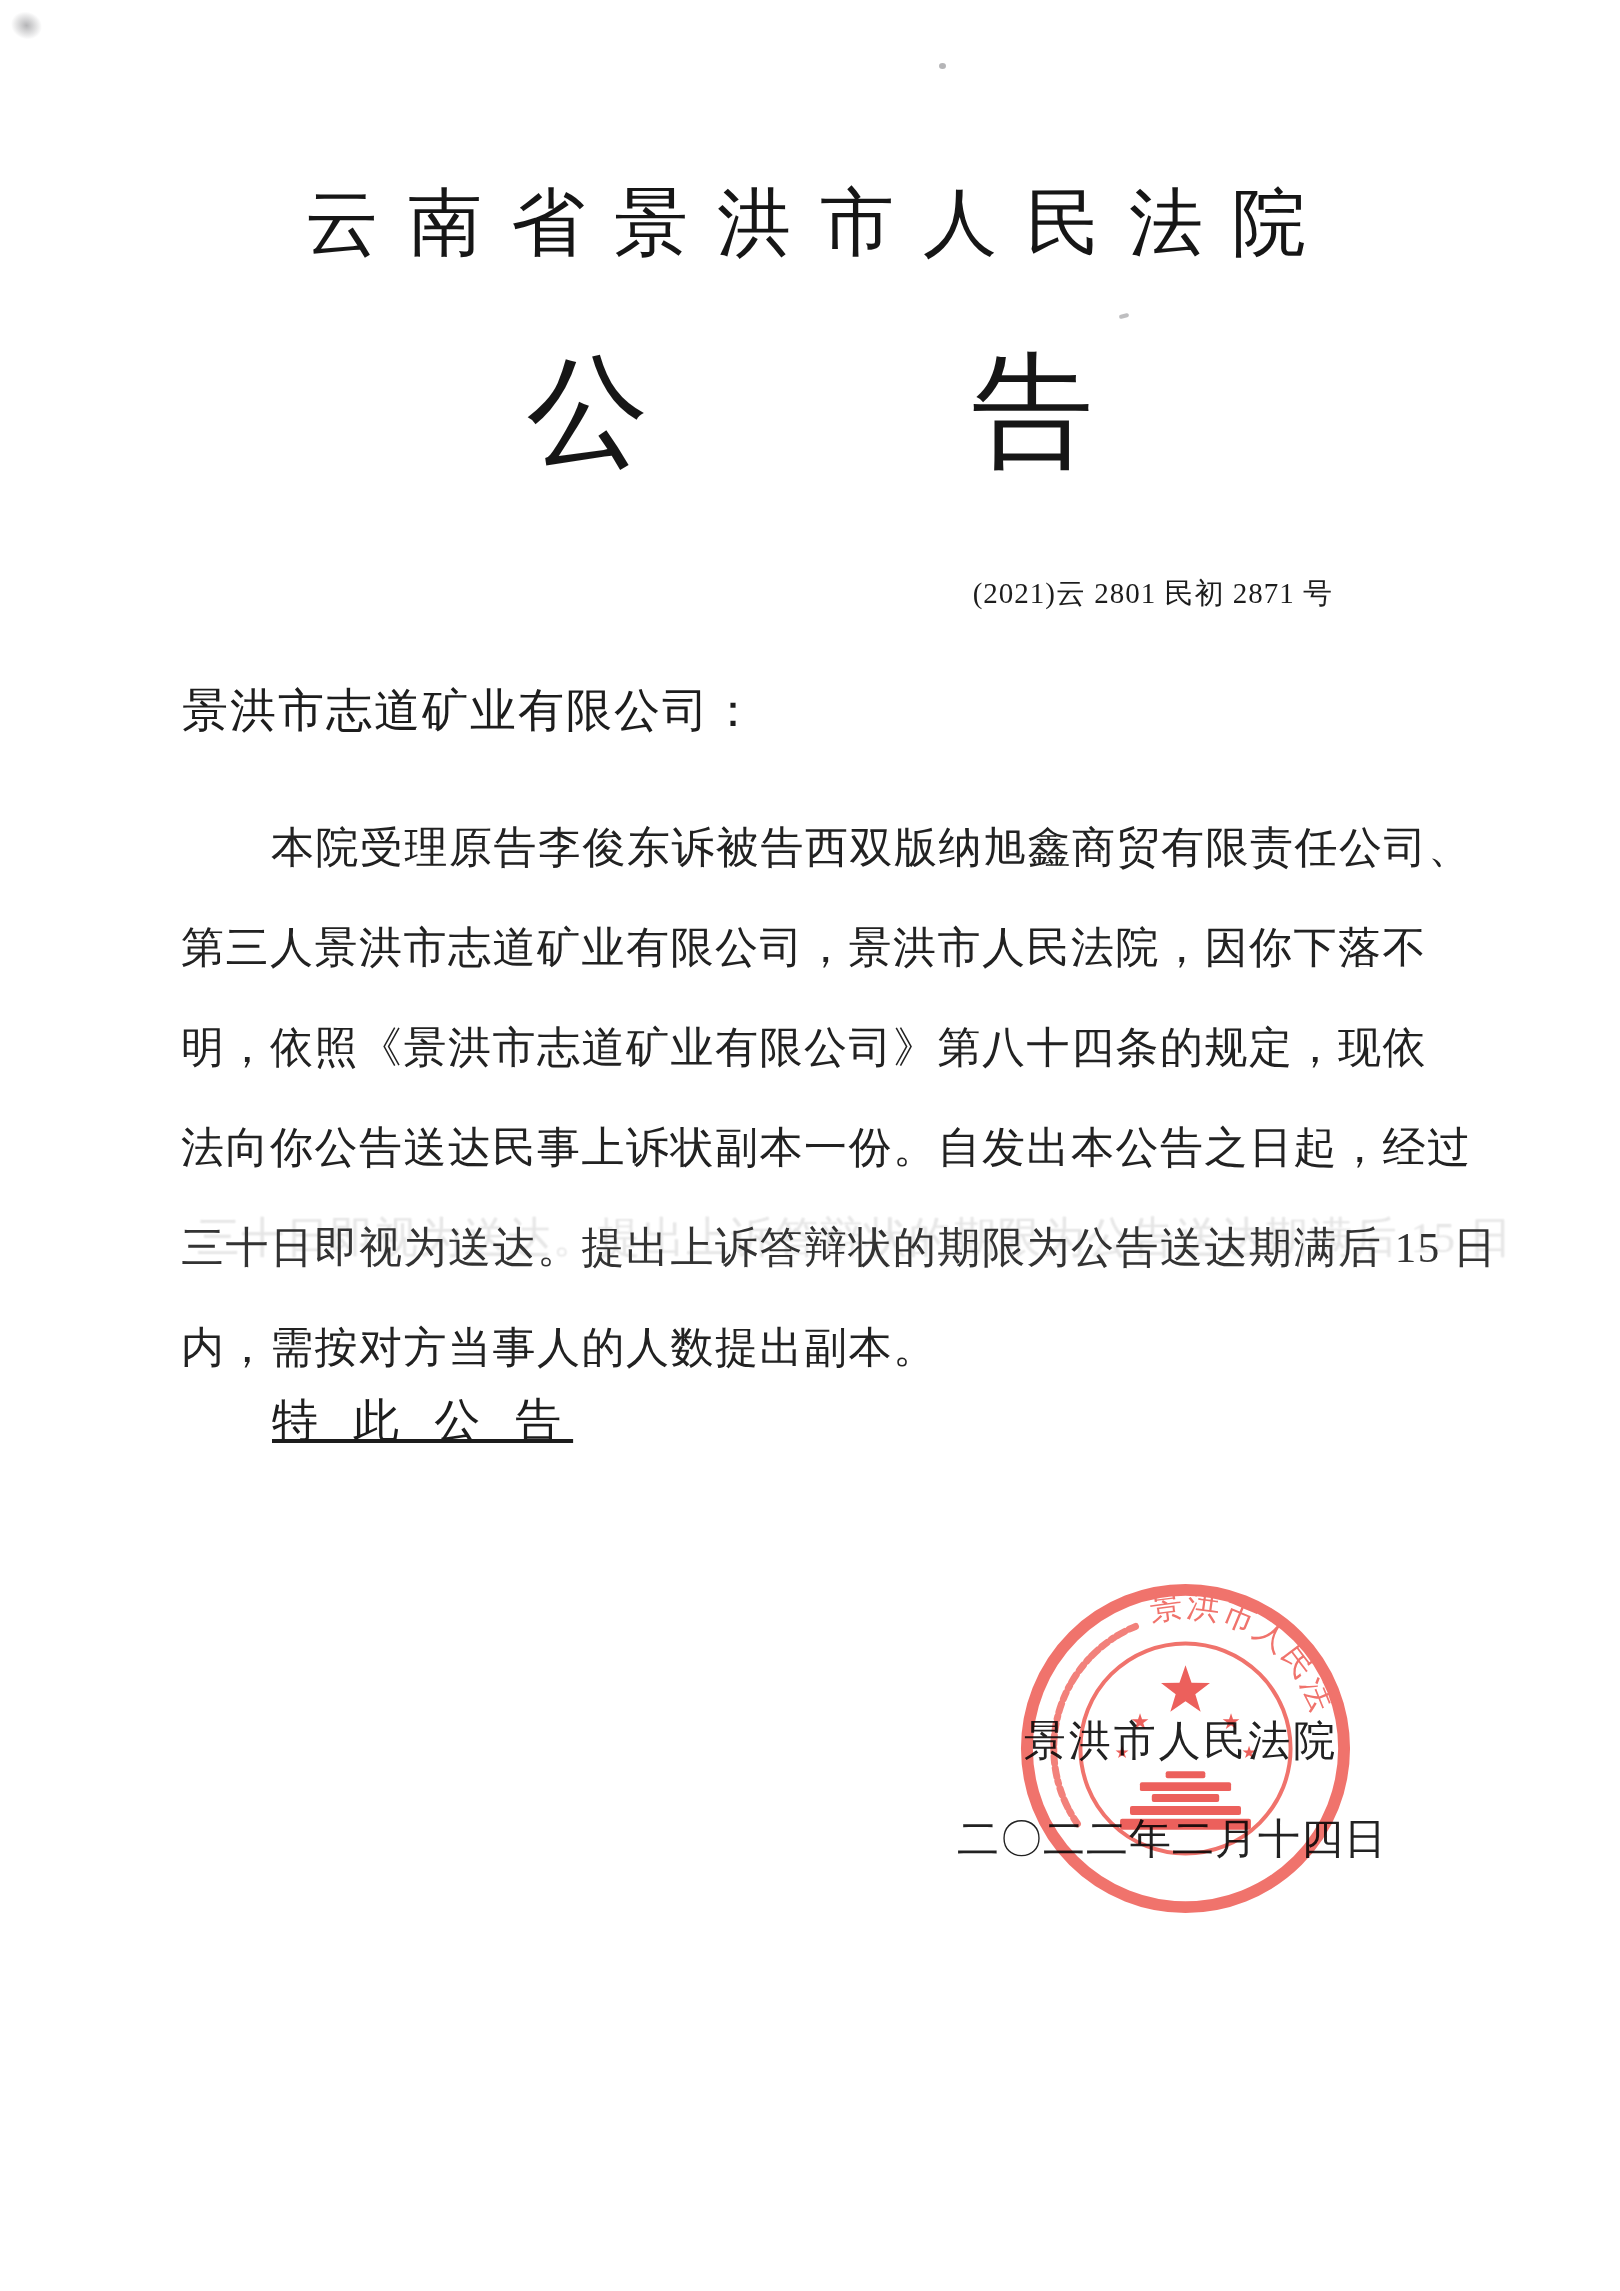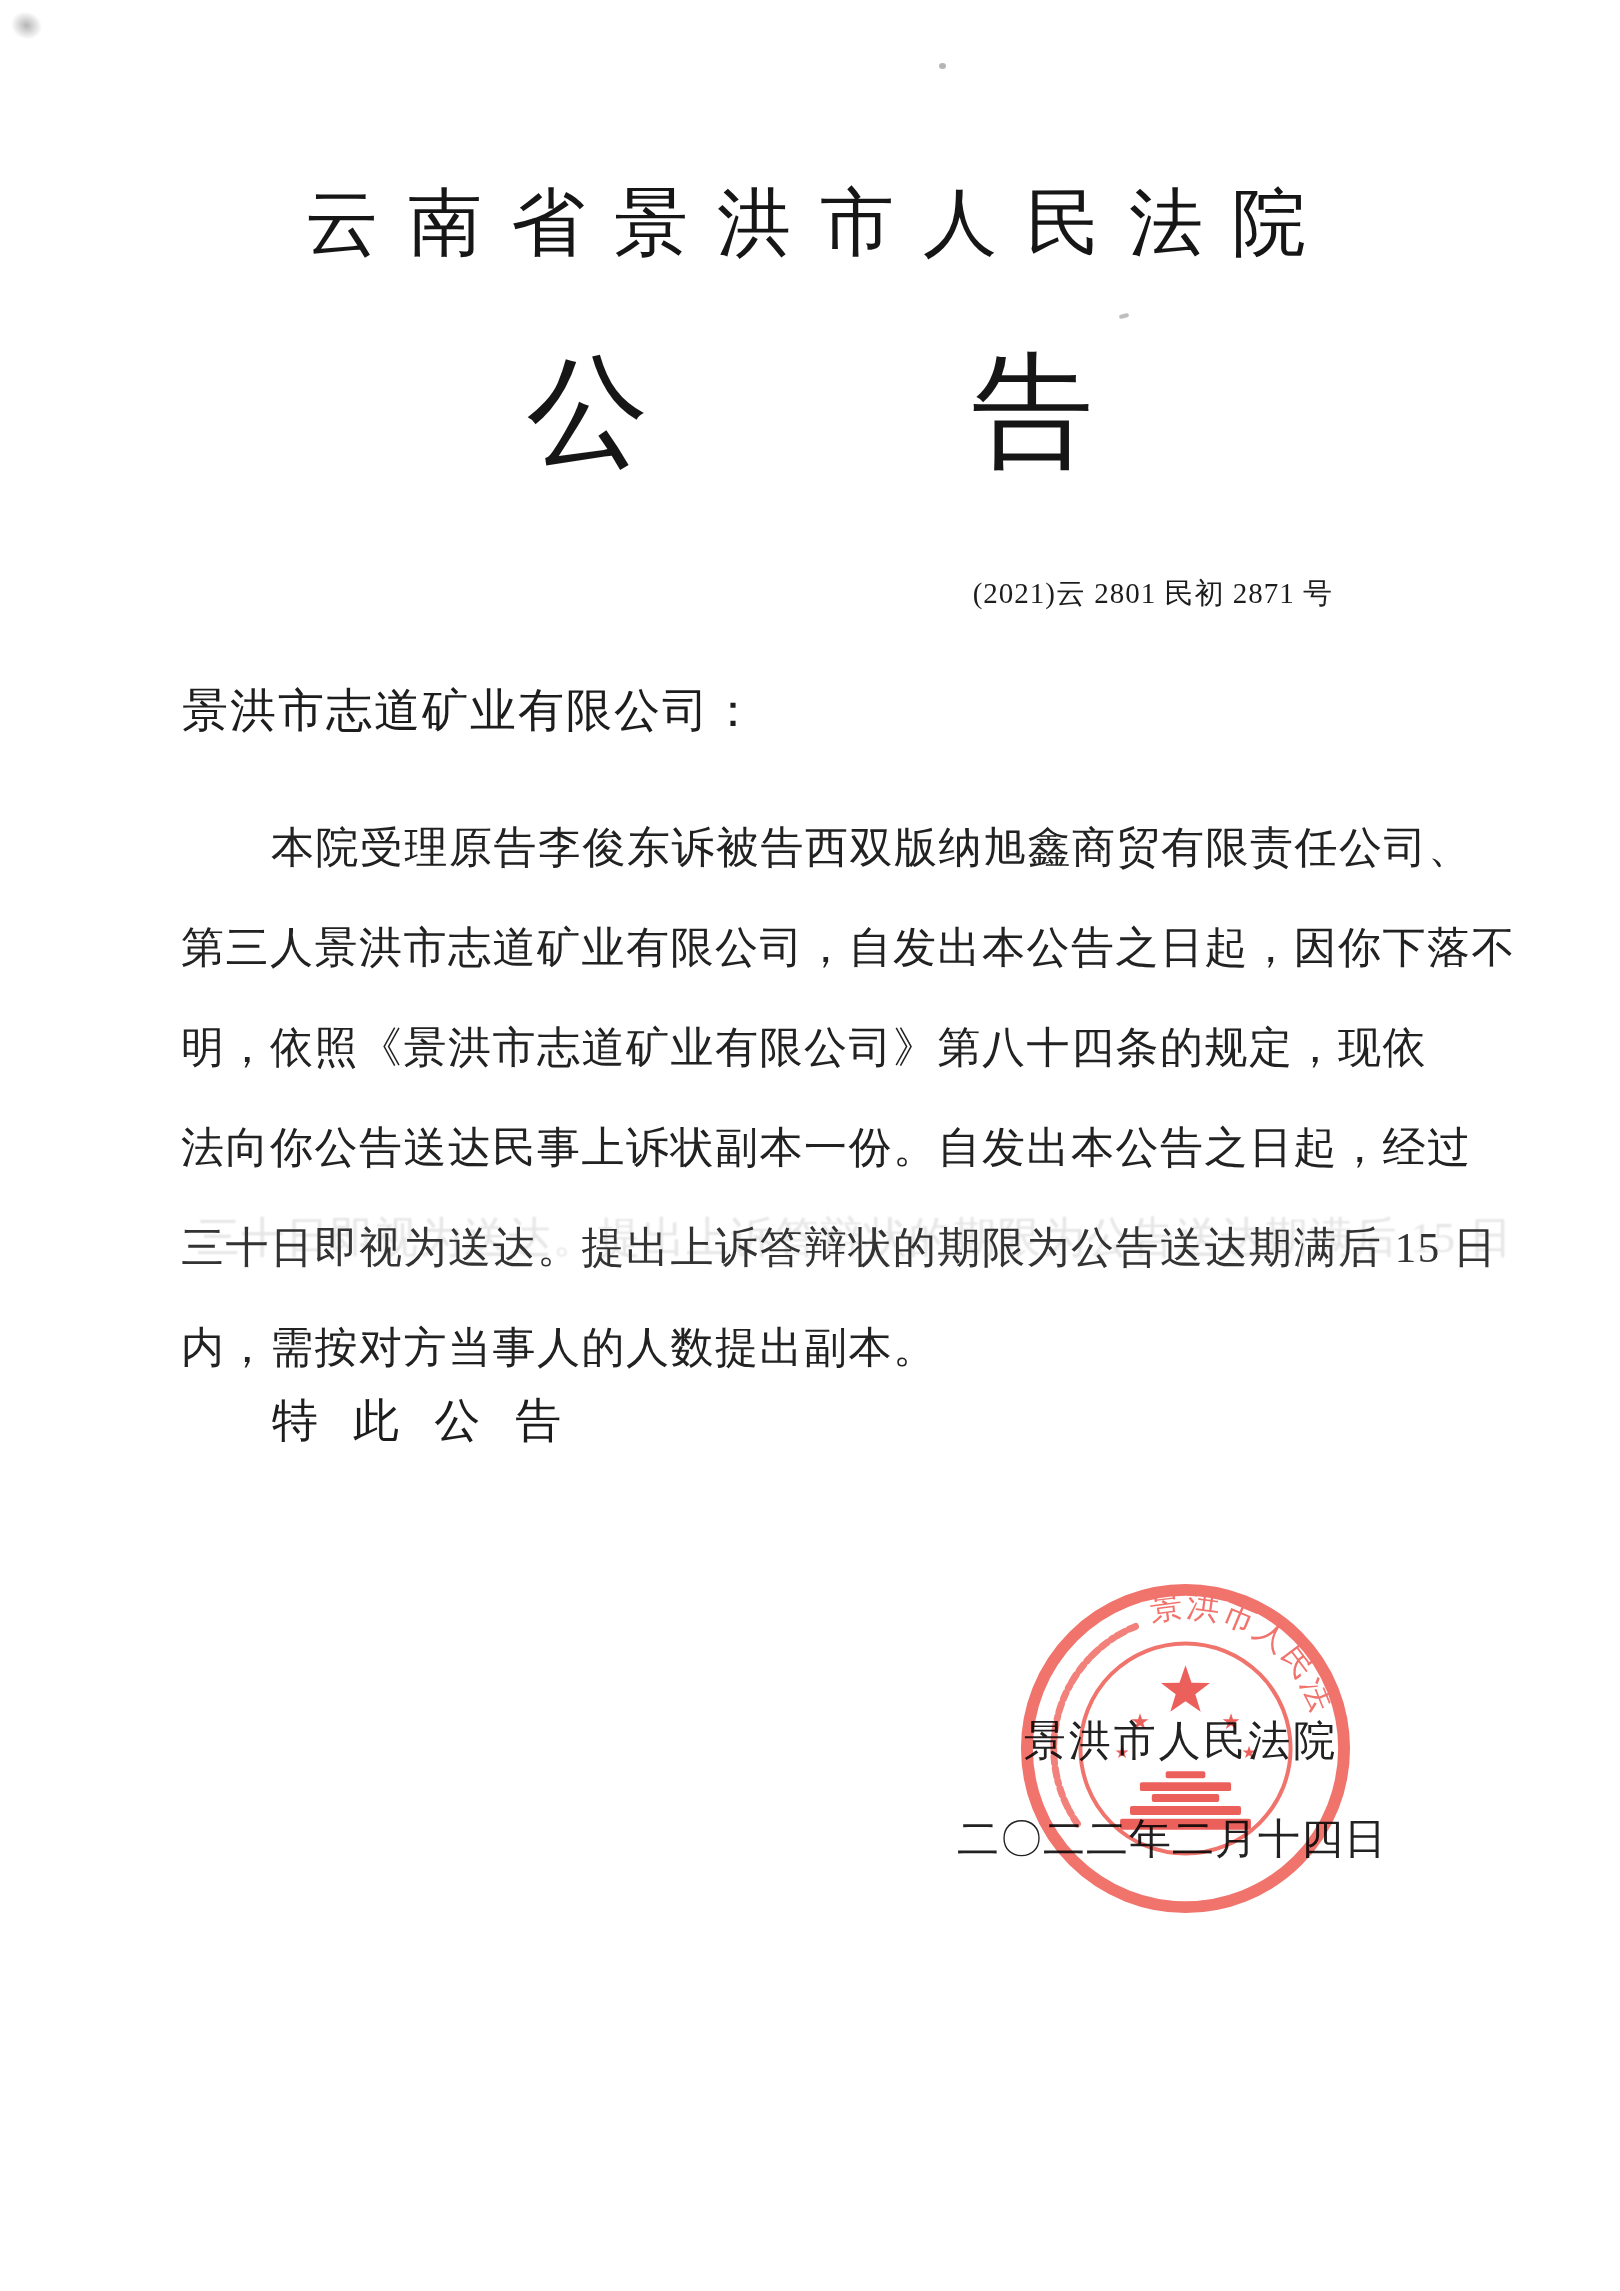--- a/index.html
+++ b/index.html
@@ -66,20 +66,21 @@
   .body-line.ghost {
     opacity: 0.92;
     text-shadow: 15.7px -9.8px 2px rgba(60,60,60,0.14);
   }
   .closing {
     position: absolute;
     top: 1390px;
     left: 272px;
     font-size: 46px;
     letter-spacing: 11.8px;
+    text-decoration: underline;
   }
   .sig-court {
     position: absolute;
     top: 1713px;
     left: 980px;
     width: 402px;
     text-align: center;
     font-size: 42px;
     letter-spacing: 2.9px;
     color: #222222;
@@ -133,21 +134,21 @@
   <div class="doc-title">
     <span>公</span>
     <span>告</span>
   </div>
 
   <div class="case-number">(2021)云 2801 民初 2871 号</div>
 
   <div class="addressee">景洪市志道矿业有限公司：</div>
 
   <div class="body-line indent" style="top:792px">本院受理原告李俊东诉被告西双版纳旭鑫商贸有限责任公司、</div>
-  <div class="body-line" style="top:892px">第三人景洪市志道矿业有限公司，自发出本公告之日起，因你下落不</div>
+  <div class="body-line" style="top:892px">第三人景洪市志道矿业有限公司，景洪市人民法院，因你下落不</div>
   <div class="body-line" style="top:992px">明，依照《景洪市志道矿业有限公司》第八十四条的规定，现依</div>
   <div class="body-line" style="top:1092px">法向你公告送达民事上诉状副本一份。自发出本公告之日起，经过</div>
   <div class="body-line ghost" style="top:1192px">三十日即视为送达。提出上诉答辩状的期限为公告送达期满后 15 日</div>
   <div class="body-line" style="top:1292px">内，需按对方当事人的人数提出副本。</div>
 
   <div class="closing">特 此 公 告</div>
 
   <div class="sig-court">景洪市人民法院</div>
   <div class="sig-date">二〇二二年二月十四日</div>
 

